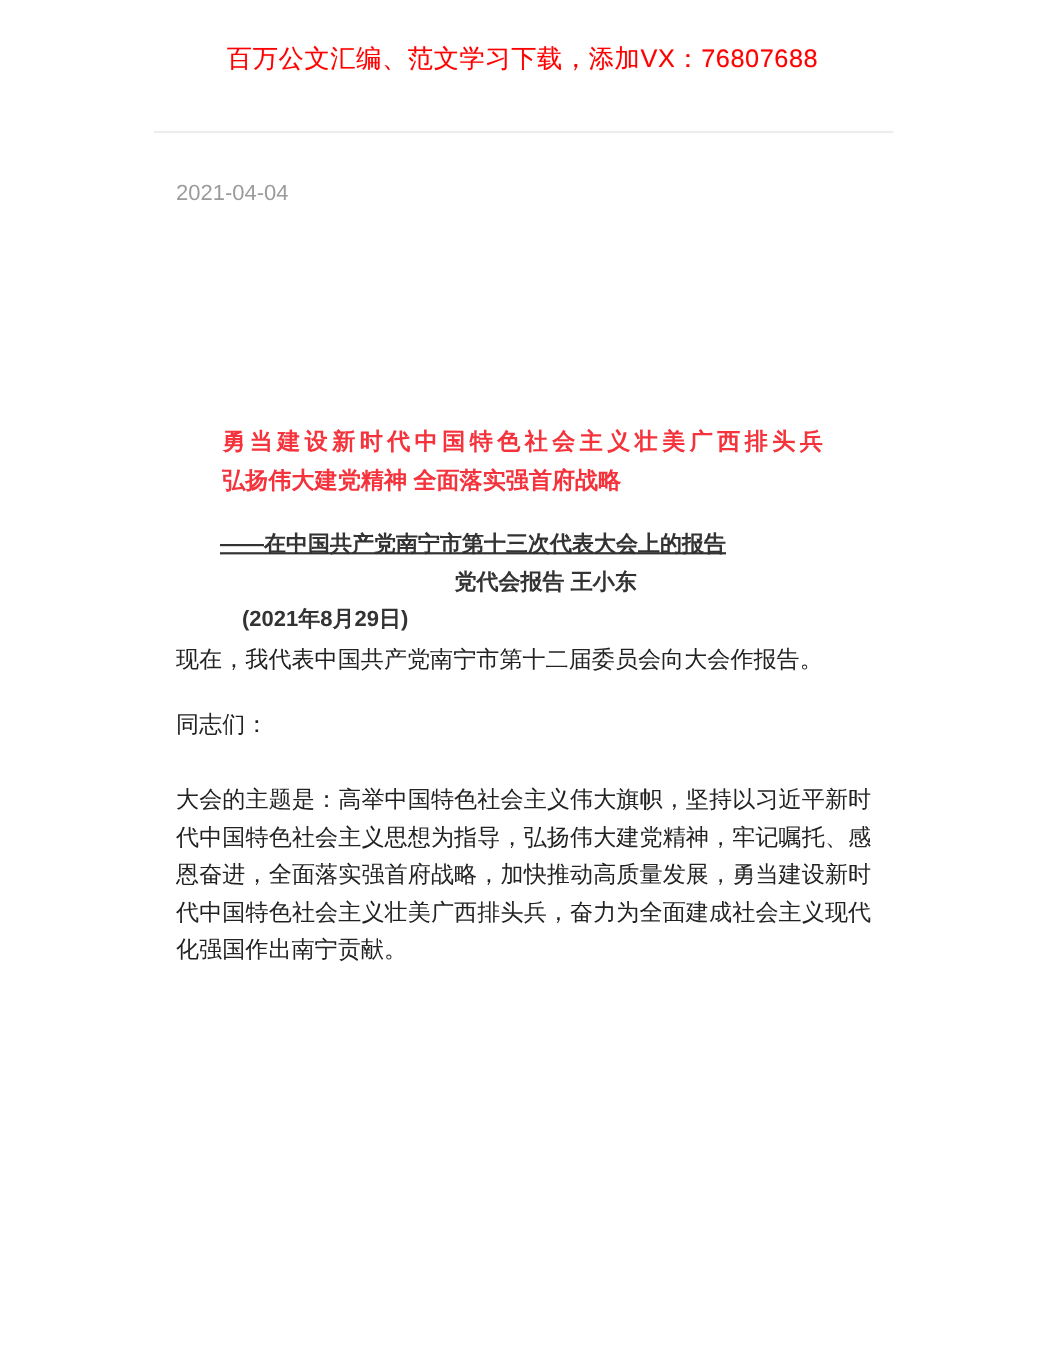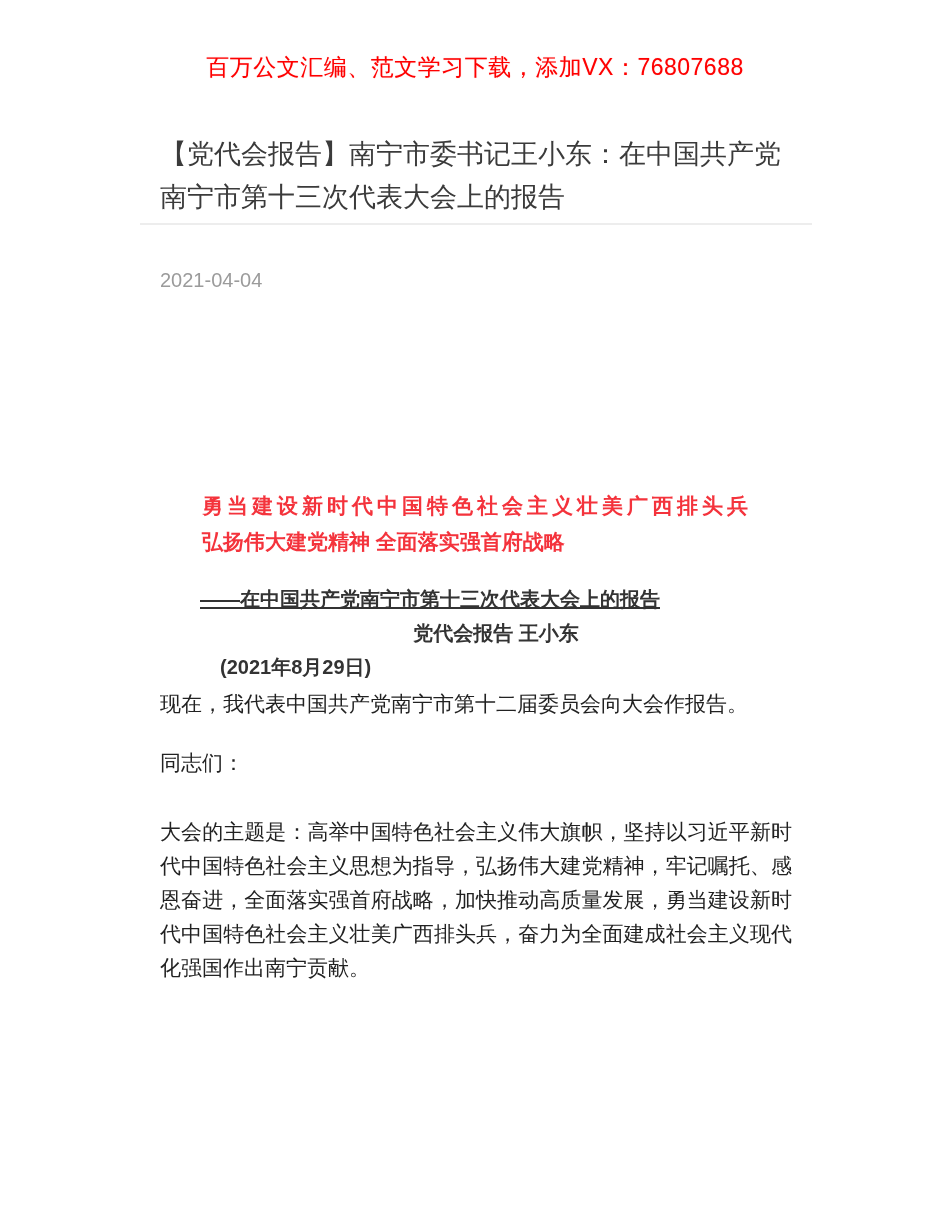--- a/index.html
+++ b/index.html
@@ -10,21 +10,21 @@
   body {
     width: 950px;
     height: 1230px;
     overflow: hidden;
     font-family: "Liberation Sans", sans-serif;
     -webkit-font-smoothing: antialiased;
   }
 
   
   .banner {
-    padding-top: 52px;
+    padding-top: 38px;
     text-align: center;
   }
   .banner-link {
     color: #fe0000;
     font-size: 23px;
     font-weight: 500;
     letter-spacing: 0.5px;
     text-decoration: none;
     text-shadow: 0 0 1px rgba(254, 0, 0, 0.35);
     cursor: pointer;
@@ -100,21 +100,20 @@
 <body>
 
 <div class="page">
 
   <div class="banner">
     <a class="banner-link">百万公文汇编、范文学习下载，添加VX：76807688</a>
   </div>
 
   <div class="article">
 
-    <h1 class="title">【党代会报告】南宁市委书记王小东：在中国共产党南宁市第十三次代表大会上的报告</h1>
 
     <div class="divider"></div>
 
     <div class="pub-date">2021-04-04</div>
 
     <div class="doc">
 
       <p class="red-line indent-2 spaced">勇当建设新时代中国特色社会主义壮美广西排头兵</p>
 
       <p class="red-line indent-2">弘扬伟大建党精神 全面落实强首府战略</p>

